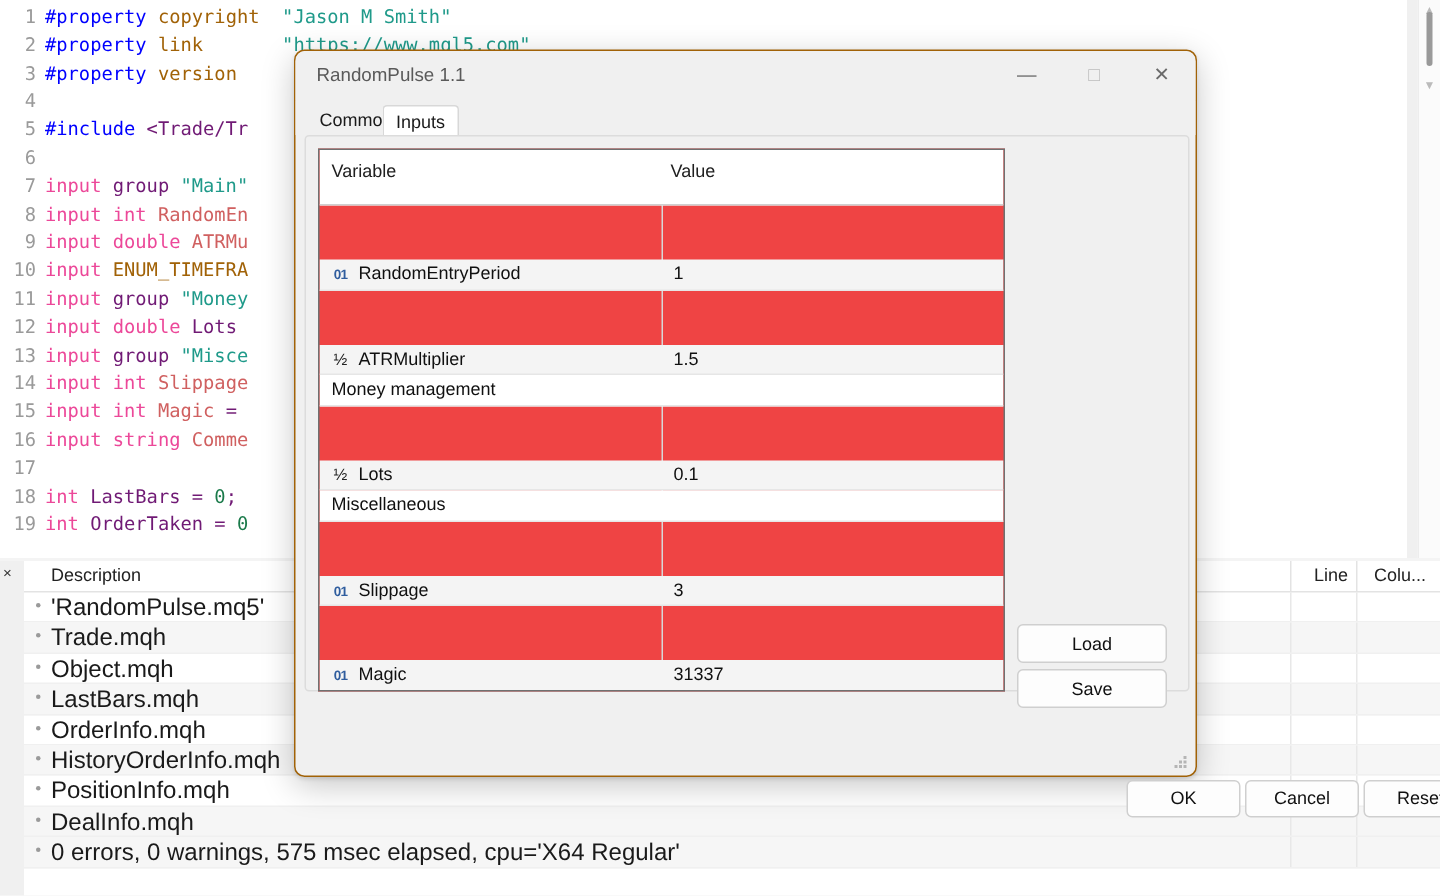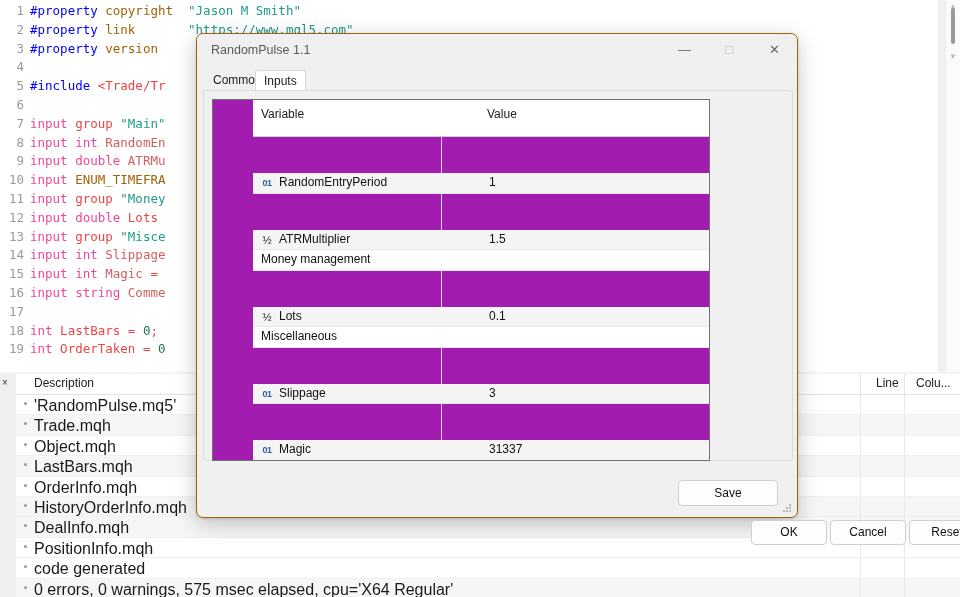--- a/index.html
+++ b/index.html
@@ -42,21 +42,21 @@
     width: 24px;
     text-align: right;
     color: #9a9a9a;
     margin-right: 6px;
   }
   .kw   { color: #ec4899; }
   .pre  { color: #0000ff; }
   .typ  { color: #a16207; }
   .str  { color: #1f9a8a; }
   .id   { color: #d06060; }
-  .pln  { color: #ef4444; }
+  .pln  { color: #701a75; }
   .num  { color: #1a7a4a; }
 
   
   .editor-scroll {
     position: absolute;
     right: 0; top: 0;
     width: 14px;
     height: 372px;
     background: #fbfbfb;
     border-left: 1px solid #ededed;
@@ -220,24 +220,23 @@
     background: #f0f0f0;
     border: 1px solid #dcdcdc;
     border-radius: 3px;
   }
 
   
   .grid {
     position: absolute;
     left: 8px; top: 8px;
     width: 456px; height: 360px;
-    background: #a21caf;
+    background: #ef4444;
     border: 1px solid #707070;
     overflow: hidden;
-    padding-left: 40px;
   }
   .grid-head {
     position: relative;
     height: 36px;
     border-bottom: 1px solid #cfcfcf;
     background: #ffffff;
   }
   .grid-head .h {
     position: absolute;
     top: 7px;
@@ -298,21 +297,21 @@
     border: 1px solid #cfcfcf;
     border-radius: 4px;
     text-align: center;
   }
   .btn.side {
     left: 481px;
     width: 98px; height: 24px;
     line-height: 24px;
   }
   .btn.load { top: 382px; }
-  .btn.save { top: 412px; margin-top: 34px; }
+  .btn.save { top: 412px; }
 
   .btn.footer {
     top: 486px;
     width: 74px; height: 23px;
     line-height: 23px;
   }
   .btn.ok     { left: 554px; }
   .btn.cancel { left: 633px; }
   .btn.reset  { left: 712px; }
 
@@ -385,35 +384,29 @@
           <span class="desc">OrderInfo.mqh</span>
           <span class="vsep" style="left: 844px;"></span>
           <span class="vsep" style="left: 888px;"></span>
         </div>
         <div class="bp-row alt">
           <span class="bullet"></span>
           <span class="desc">HistoryOrderInfo.mqh</span>
           <span class="vsep" style="left: 844px;"></span>
           <span class="vsep" style="left: 888px;"></span>
         </div>
+        <div class="bp-row">
+          <span class="bullet"></span>
+          <span class="desc">PositionInfo.mqh</span>
+          <span class="vsep" style="left: 844px;"></span>
+          <span class="vsep" style="left: 888px;"></span>
+        </div>
         <div class="bp-row alt">
           <span class="bullet"></span>
           <span class="desc">DealInfo.mqh</span>
-          <span class="vsep" style="left: 844px;"></span>
-          <span class="vsep" style="left: 888px;"></span>
-        </div>
-        <div class="bp-row">
-          <span class="bullet"></span>
-          <span class="desc">PositionInfo.mqh</span>
-          <span class="vsep" style="left: 844px;"></span>
-          <span class="vsep" style="left: 888px;"></span>
-        </div>
-        <div class="bp-row">
-          <span class="bullet"></span>
-          <span class="desc">code generated</span>
           <span class="vsep" style="left: 844px;"></span>
           <span class="vsep" style="left: 888px;"></span>
         </div>
         <div class="bp-row alt">
           <span class="bullet"></span>
           <span class="desc">0 errors, 0 warnings, 575 msec elapsed, cpu='X64 Regular'</span>
           <span class="vsep" style="left: 844px;"></span>
           <span class="vsep" style="left: 888px;"></span>
         </div>
       </div>
@@ -474,20 +467,21 @@
             </div>
             <div class="grow item shade">
               <span class="gicon str">ab</span>
               <span class="gname">Commentary</span>
               <span class="gval">RandomPulse</span>
             </div>
           </div>
       </div>
     </div>
 
+    <span class="btn side load">Load</span>
     <span class="btn side save">Save</span>
 
     <span class="btn footer ok">OK</span>
     <span class="btn footer cancel">Cancel</span>
     <span class="btn footer reset">Reset</span>
 
     <span class="resize-grip">
       <i style="left:6px;top:0;"></i>
         <i style="left:3px;top:3px;"></i>
         <i style="left:6px;top:3px;"></i>

